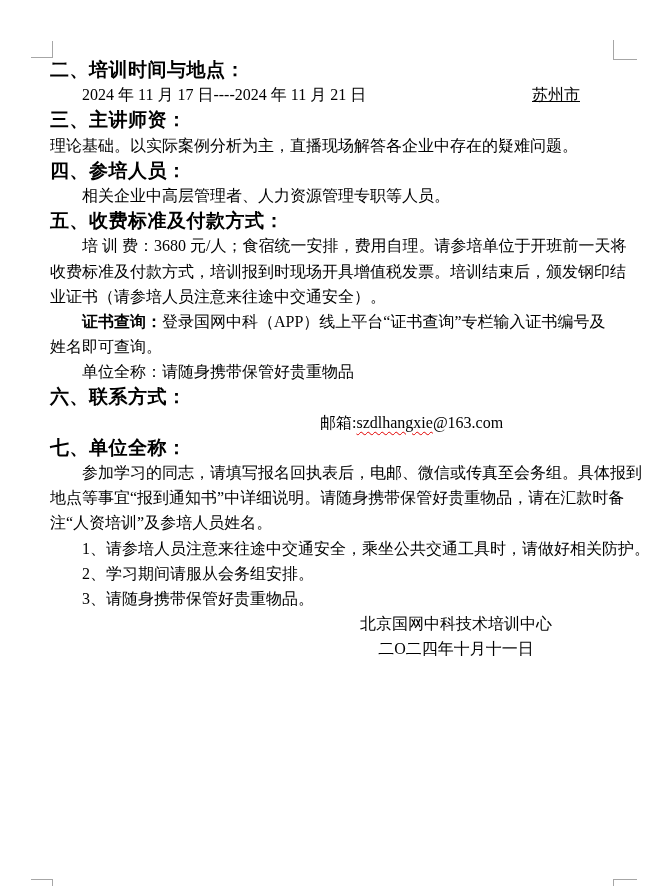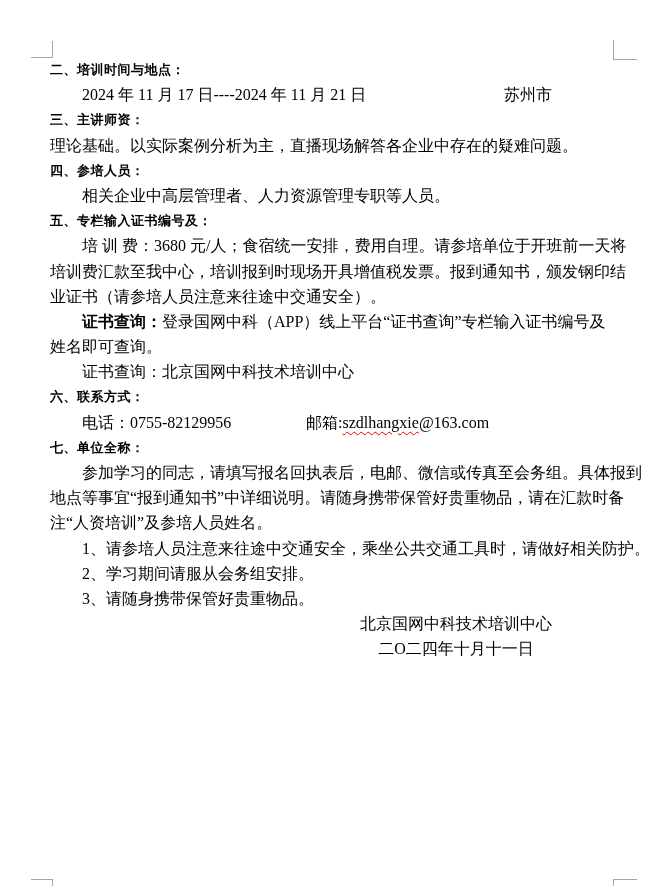--- a/index.html
+++ b/index.html
@@ -34,30 +34,30 @@
     width: 563px;
   }
   .line {
     height: 25.2px;
     line-height: 25.2px;
     font-size: 16px;
     white-space: nowrap;
   }
   .heading {
     font-weight: bold;
-    font-size: 13px;
+    font-size: 19px;
     letter-spacing: 0.5px;
   }
   .indent { padding-left: 32px; }
   .twocol { position: relative; }
   .twocol .left { padding-left: 32px; }
-  .twocol .right { position: absolute; left: 454px; top: 0; }
+  .twocol .right { position: absolute; left: 482px; top: 0; text-decoration: underline; }
   .contact { position: relative; }
   .contact .phone { padding-left: 32px; }
-  .contact .email { position: absolute; left: 256px; top: 0; }
+  .contact .email { position: absolute; left: 270px; top: 0; }
   .bold { font-weight: bold; }
   .wavy {
     text-decoration: underline;
     text-decoration-style: wavy;
     text-decoration-color: #e10000;
     text-decoration-thickness: 1px;
     text-underline-offset: 3px;
   }
   .sig {
     width: 200px;
@@ -82,35 +82,34 @@
     <span class="right">苏州市</span>
   </div>
 
 
   <div class="line heading">三、主讲师资：</div>
   <div class="line">理论基础。以实际案例分析为主，直播现场解答各企业中存在的疑难问题。</div>
 
   <div class="line heading">四、参培人员：</div>
   <div class="line indent">相关企业中高层管理者、人力资源管理专职等人员。</div>
 
-  <div class="line heading">五、专栏输入证书编号及：</div>
+  <div class="line heading">五、收费标准及付款方式：</div>
   <div class="line indent">培 训 费：3680 元/人；食宿统一安排，费用自理。请参培单位于开班前一天将</div>
-  <div class="line">培训费汇款至我中心，培训报到时现场开具增值税发票。报到通知书，颁发钢印结</div>
+  <div class="line">收费标准及付款方式，培训报到时现场开具增值税发票。培训结束后，颁发钢印结</div>
   <div class="line">业证书（请参培人员注意来往途中交通安全）。</div>
 
   <div class="line indent">
     <span class="bold">证书查询：</span><span>登录国网中科（APP）线上平台“证书查询”专栏输入证书编号及</span>
   </div>
   <div class="line">姓名即可查询。</div>
-  <div class="line indent">证书查询：北京国网中科技术培训中心</div>
+  <div class="line indent">单位全称：请随身携带保管好贵重物品</div>
 
   <div class="line heading">六、联系方式：</div>
 
   <div class="line contact">
-    <span class="phone">电话：0755-82129956</span>
     <span class="email"><span>邮箱:</span><span class="wavy">szdlhangxie</span><span>@163.com</span></span>
   </div>
 
   <div class="line heading">七、单位全称：</div>
   <div class="line indent">参加学习的同志，请填写报名回执表后，电邮、微信或传真至会务组。具体报到</div>
   <div class="line">地点等事宜“报到通知书”中详细说明。请随身携带保管好贵重物品，请在汇款时备</div>
   <div class="line">注“人资培训”及参培人员姓名。</div>
   <div class="line indent">1、请参培人员注意来往途中交通安全，乘坐公共交通工具时，请做好相关防护。</div>
   <div class="line indent">2、学习期间请服从会务组安排。</div>
   <div class="line indent">3、请随身携带保管好贵重物品。</div>

